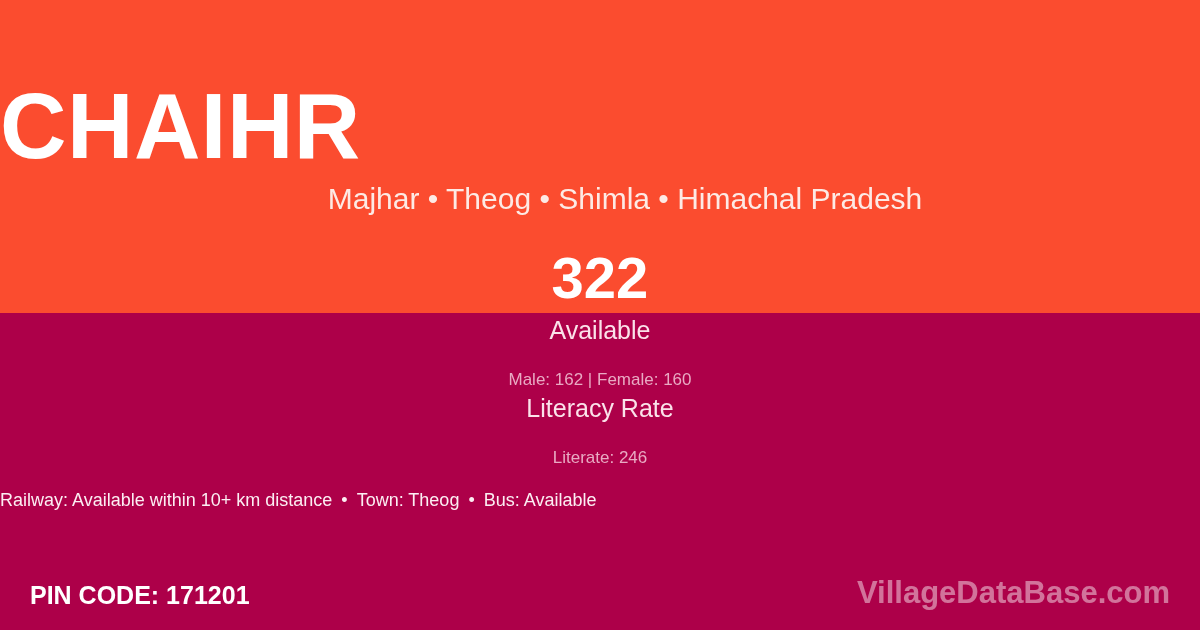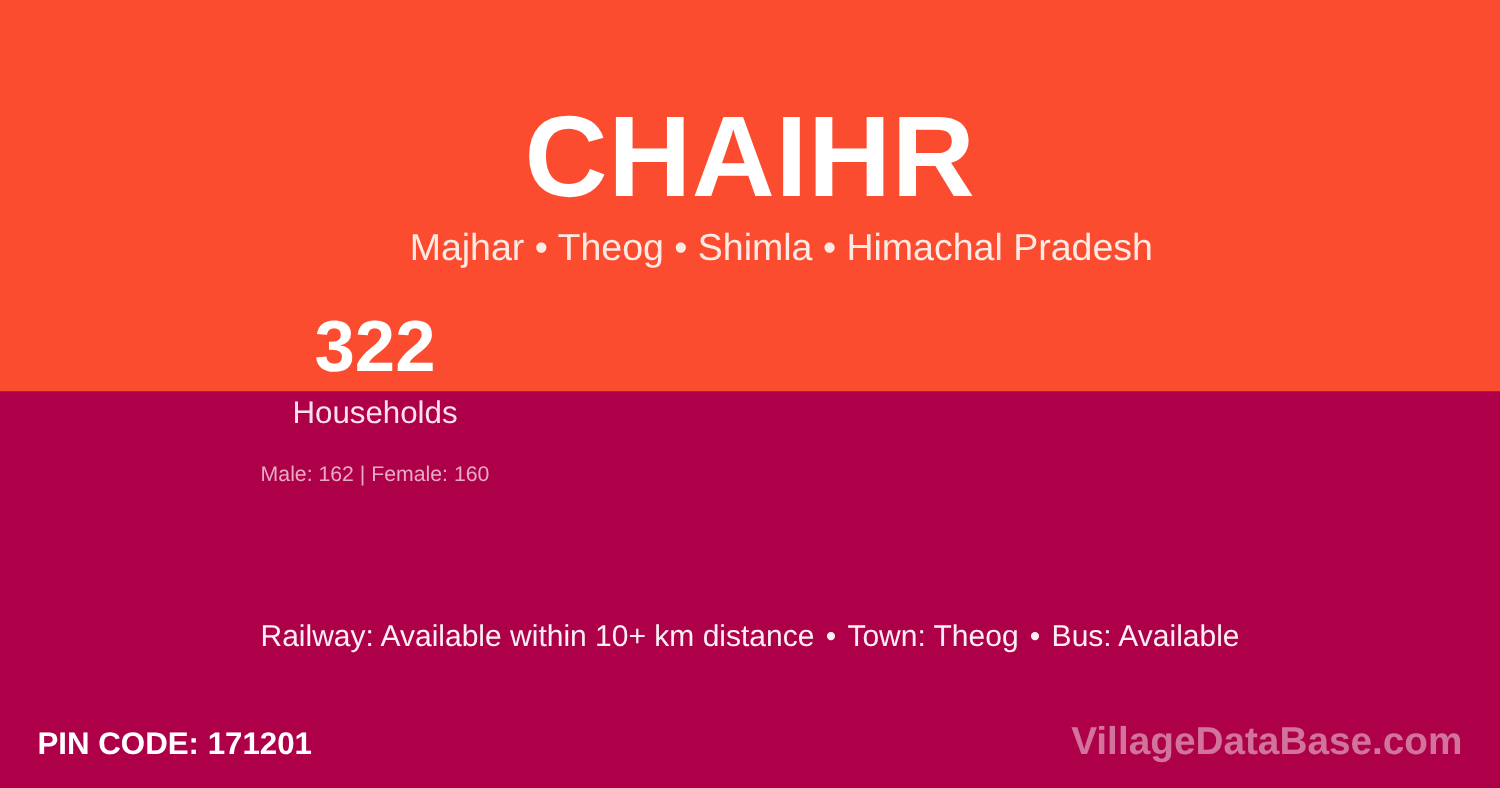--- a/index.html
+++ b/index.html
@@ -31,21 +31,20 @@
     height: 313px;
     background: #fb4c2f;
   }
 
   
   .village-title {
     position: absolute;
     left: 0;
     top: 78px;
     width: 1200px;
-    text-align: center;
     font-size: 92px;
     line-height: 96px;
     font-weight: bold;
     letter-spacing: 0.5px;
     color: #ffffff;
     white-space: nowrap;
   }
 
   .village-subtitle {
     position: absolute;
@@ -61,21 +60,21 @@
     padding-left: 25px;
   }
 
   
   .stats-row {
     position: absolute;
     left: 0;
     top: 243px;
     width: 1200px;
     display: flex;
-    flex-direction: row;
+    flex-direction: column;
     justify-content: space-between;
   }
 
   .stat-col {
     flex: 1 1 0;
     text-align: center;
   }
 
   .stat-value {
     font-size: 58px;
@@ -102,26 +101,25 @@
     color: #e9aac3;
     white-space: nowrap;
   }
 
   
   .amenities {
     position: absolute;
     left: 0;
     top: 485px;
     width: 1200px;
-    text-align: center;
-    font-size: 24px;
+    text-align: left;
+    font-size: 18px;
     line-height: 30px;
     color: #fceef3;
     white-space: nowrap;
-    margin-top: 10px;
   }
   .amenities .sep {
     padding: 0 9px;
     color: #fceef3;
   }
 
   
   .pin-code {
     position: absolute;
     left: 30px;
@@ -152,26 +150,28 @@
   <div class="hero-band"></div>
 
   <div class="village-title">CHAIHR</div>
 
   <div class="village-subtitle">Majhar • Theog • Shimla • Himachal Pradesh</div>
 
   <div class="stats-row">
 
     <div class="stat-col">
       <div class="stat-value">322</div>
-      <div class="stat-label">Households</div>
+      <div class="stat-label">Available</div>
       <div class="stat-sub">Male: 162 | Female: 160</div>
     </div>
 
 
     <div class="stat-col">
+      <div class="stat-label">Literacy Rate</div>
+      <div class="stat-sub">Literate: 246</div>
     </div>
 
   </div>
 
   <div class="amenities">
     <span>Railway: Available within 10+ km distance</span><span class="sep">•</span><span>Town: Theog</span><span class="sep">•</span><span>Bus: Available</span>
   </div>
 
   <div class="pin-code">PIN CODE: 171201</div>
 

